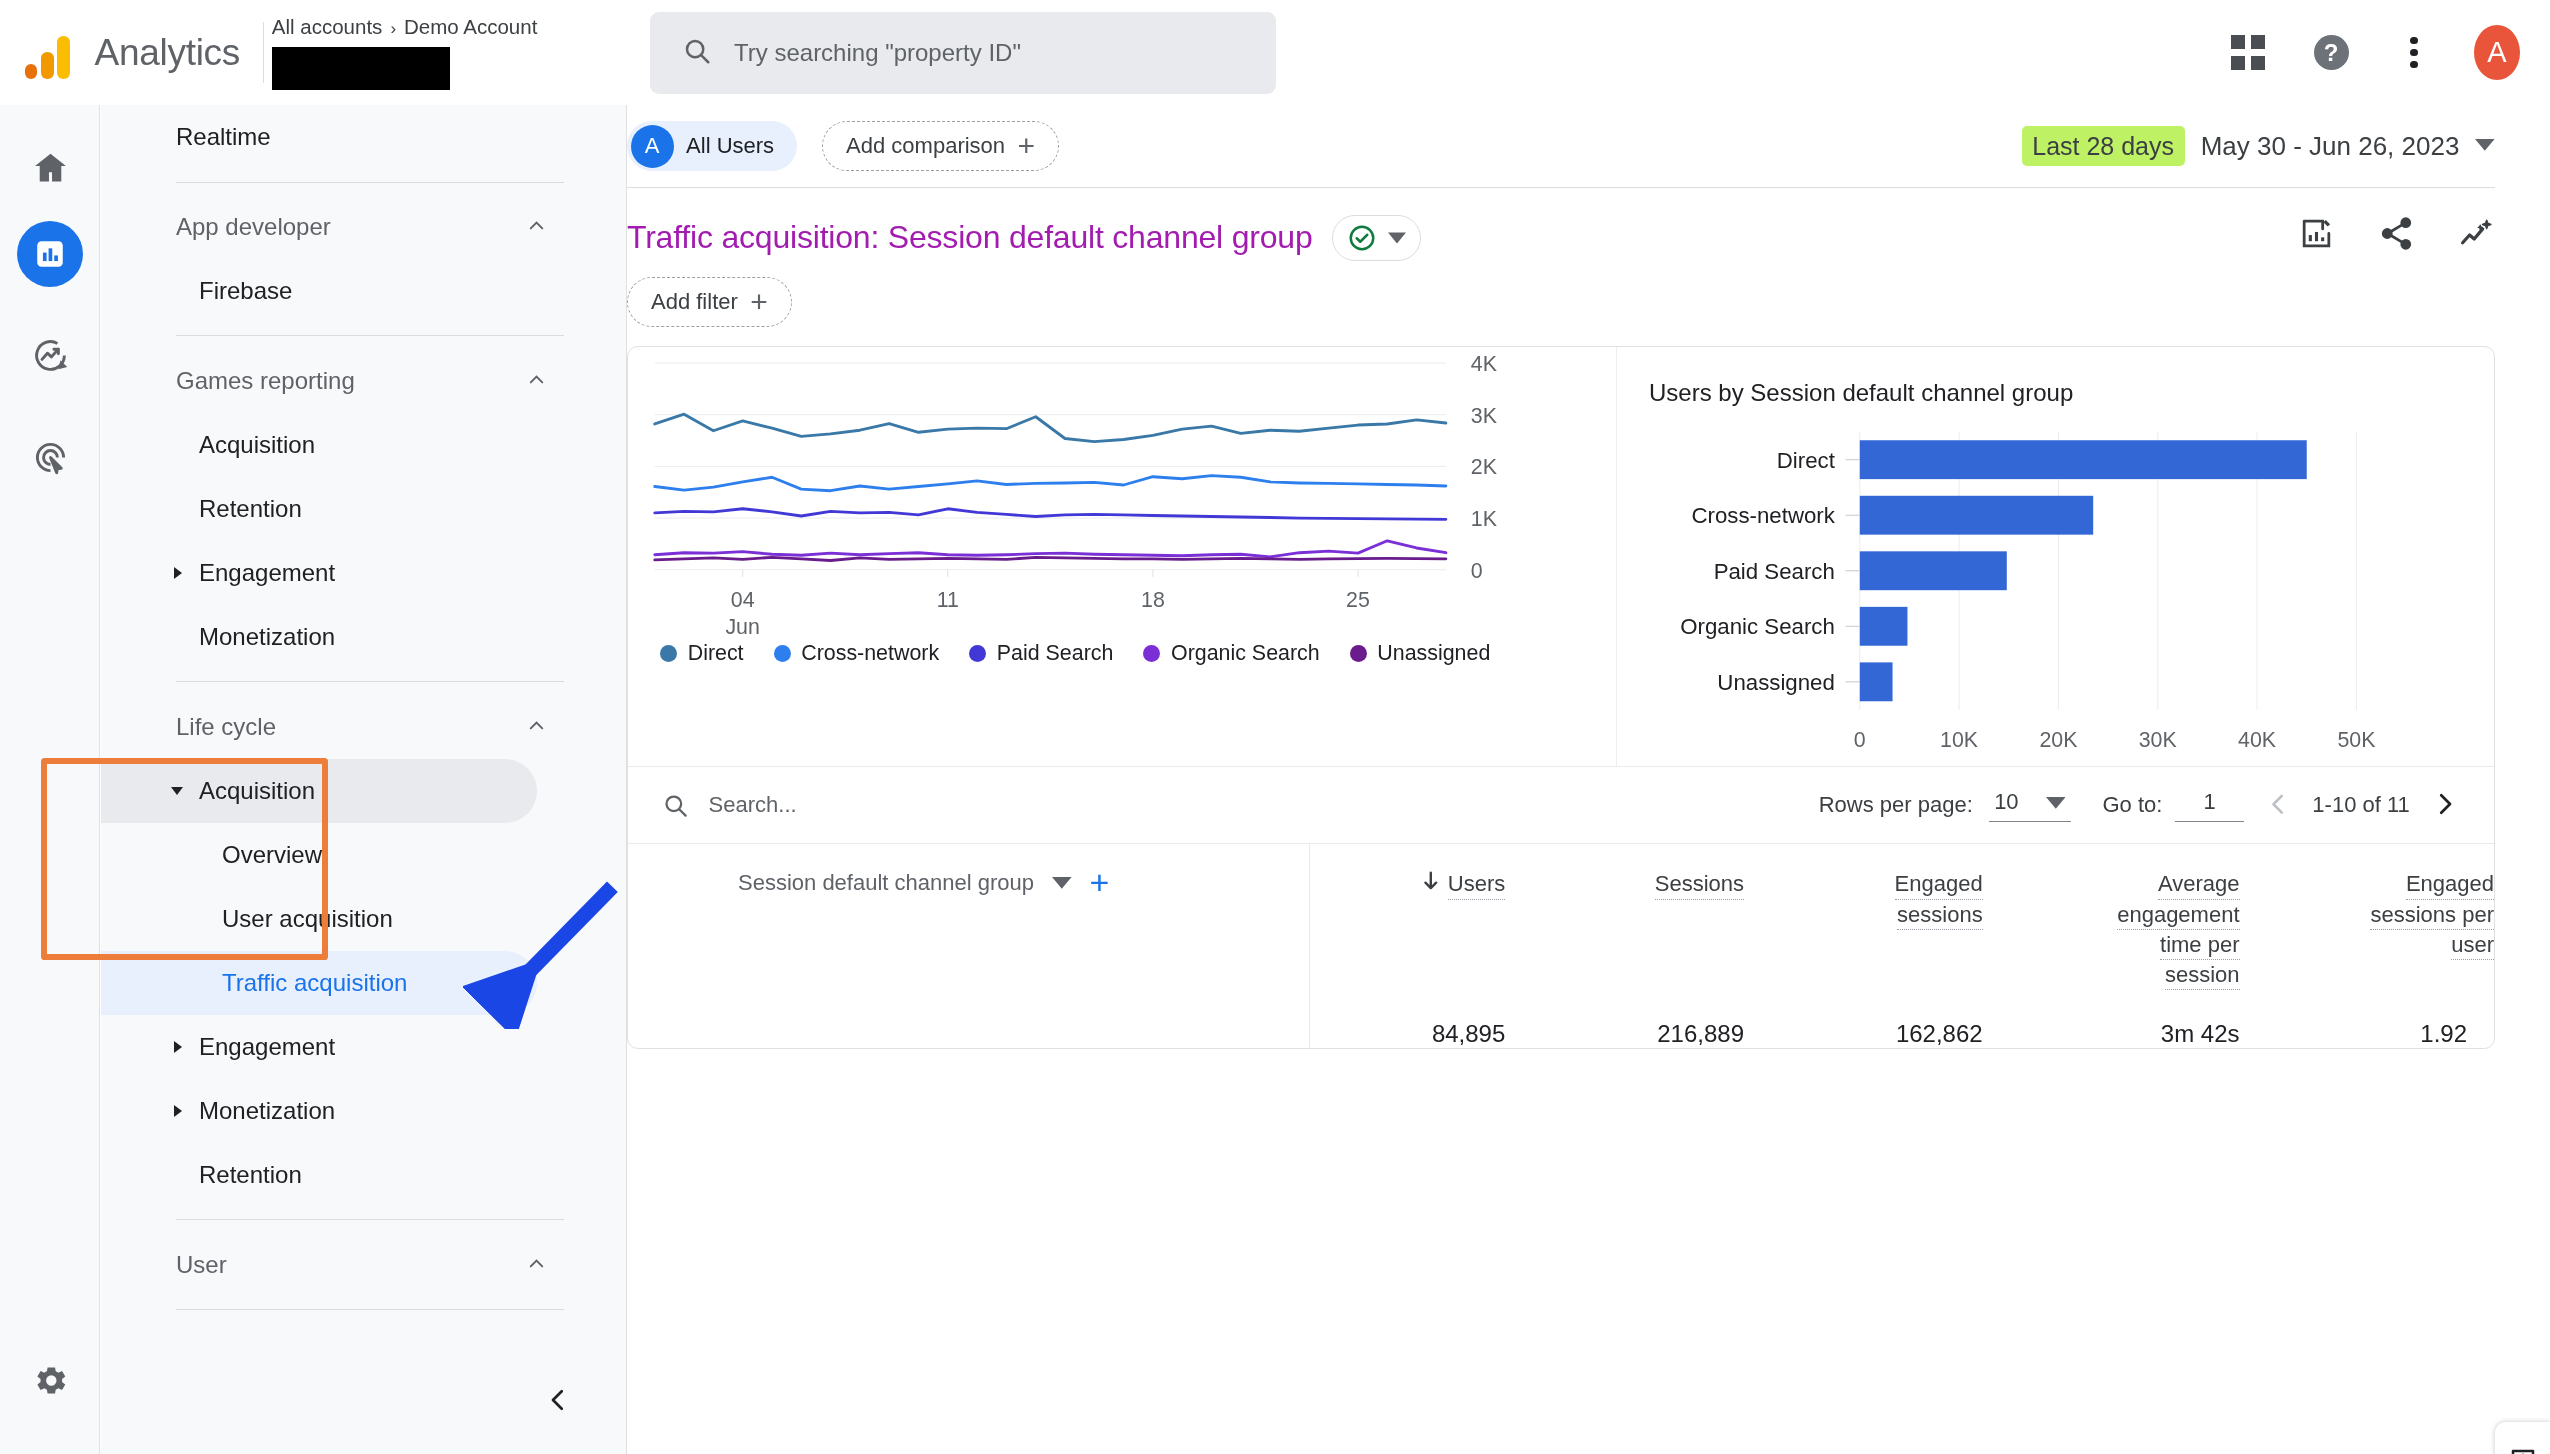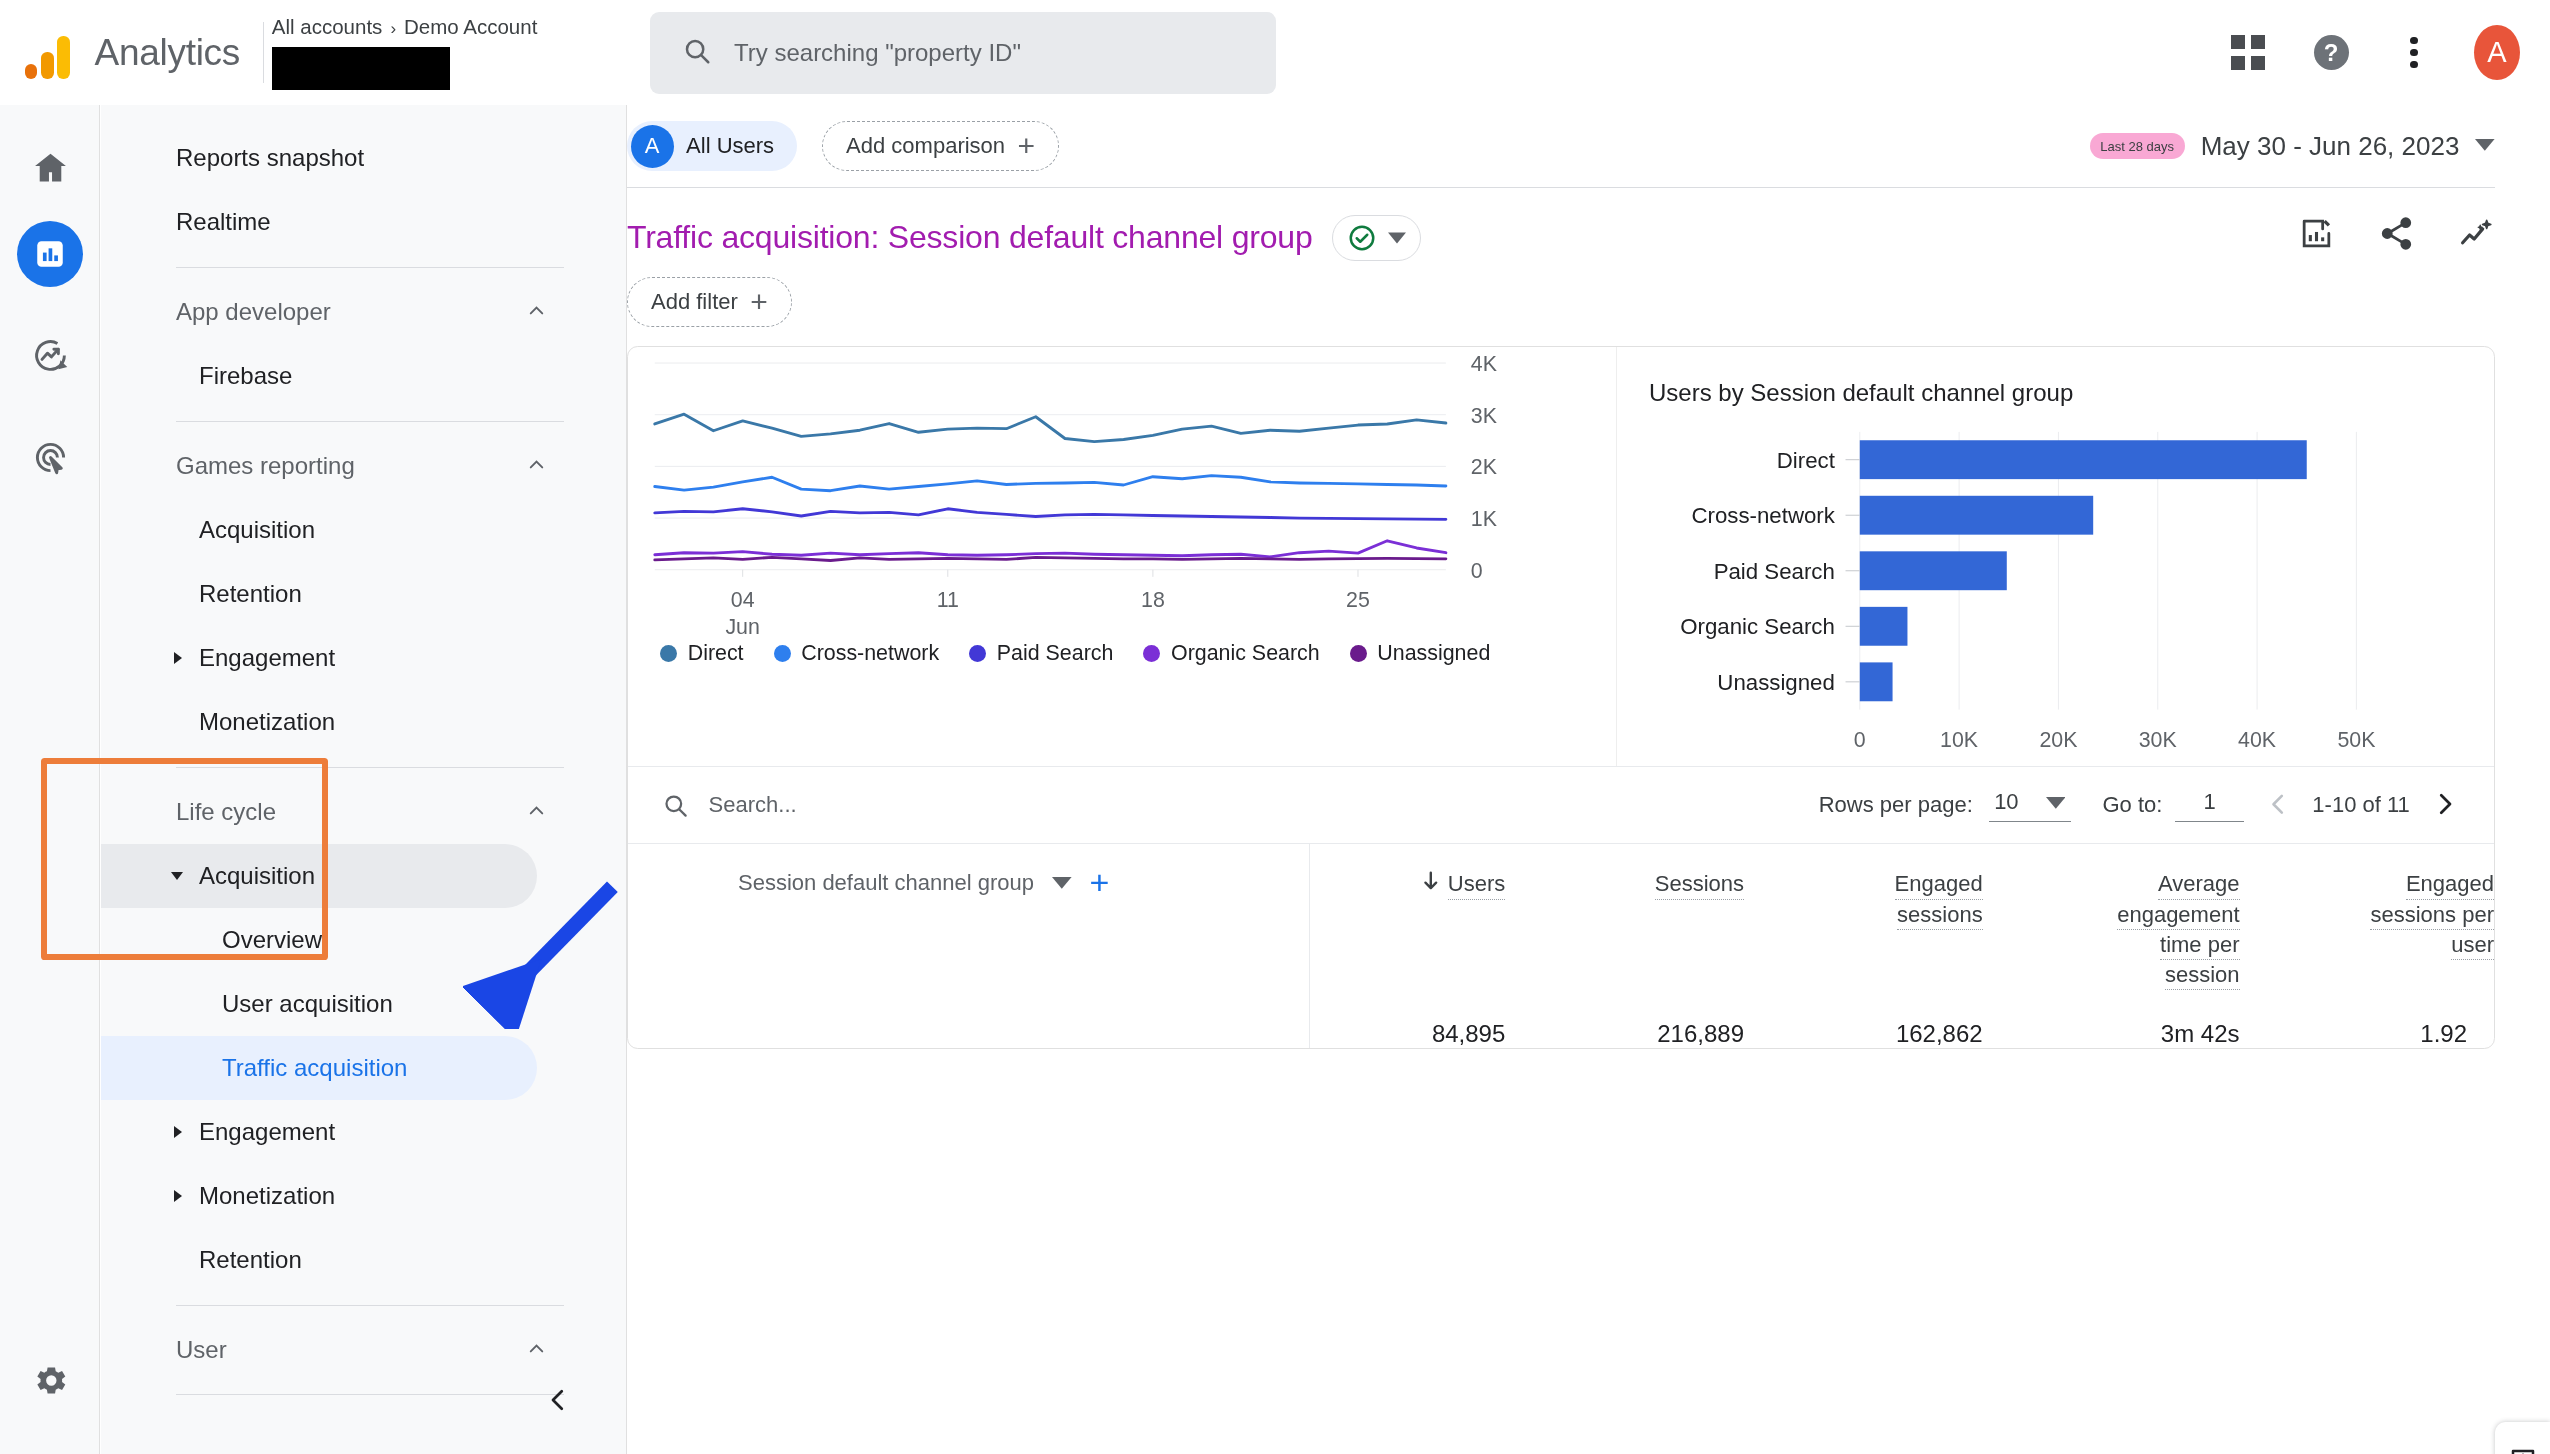--- a/index.html
+++ b/index.html
@@ -111,21 +111,21 @@
   .chip-allusers .t { font-size: 22px; color: #202124; }
   .chip-dashed {
     display: flex; align-items: center; gap: 12.5px; border: 1.8px dashed #9aa0a6;
     border-radius: 27px; height: 50px; padding: 0 23px; margin-left: 25px;
     font-size: 22px; color: #3c4043; cursor: pointer;
   }
   .daterange {
     position: absolute; right: 55px; top: 0; height: 82px; display: flex;
     align-items: center; gap: 16px; cursor: pointer;
   }
-  .dr-pill { background: #f9a8d4; padding: 5.3px 10.7px; font-size: 13px; color: #3c4043; border-radius: 14px; }
+  .dr-pill { background: #bef264; padding: 5.3px 10.7px; font-size: 25px; color: #3c4043; border-radius: 5px; }
   .dr-txt { font-size: 26px; color: #3c4043; }
   .hline { height: 0.9px; background: #dadce0; margin: 0 55px 0 0; }
 
   .titlerow { display: flex; align-items: center; padding: 27px 0 0 0; position: relative; }
   .ptitle { font-size: 32px; color: #a21caf; letter-spacing: -0.2px; }
   .verified {
     margin-left: 19.6px; display: flex; align-items: center; gap: 10.7px;
     border: 0.9px solid #dadce0; border-radius: 27px; height: 46px; padding: 0 14.3px; cursor: pointer;
   }
   .actionicons { position: absolute; right: 55px; top: 27px; display: flex; gap: 43px; align-items: center; }
@@ -270,23 +270,20 @@
     </div>
     <div class="railbtn gear-btn">
       <svg width="39" height="39" viewBox="0 0 24 24" fill="#5f6368">
         <path d="M19.1 12.9a7.4 7.4 0 0 0 0-1.8l2-1.5-2-3.4-2.3 1a7.3 7.3 0 0 0-1.6-.9L14.8 4H10.2l-.4 2.3c-.6.2-1.1.5-1.6.9l-2.3-1-2 3.4 2 1.5a7.4 7.4 0 0 0 0 1.8l-2 1.5 2 3.4 2.3-1c.5.4 1 .7 1.6.9l.4 2.3h4.6l.4-2.3c.6-.2 1.1-.5 1.6-.9l2.3 1 2-3.4zM12.5 15.2a3.2 3.2 0 1 1 0-6.4 3.2 3.2 0 0 1 0 6.4z"></path>
       </svg>
     </div>
   </div>
 
   <div class="nav">
 
-    <div class="navrow top" style="margin-top:21.4px">
-      <span class="lbl">Reports snapshot</span>
-    </div>
     <div class="navrow top">
       <span class="lbl">Realtime</span>
     </div>
 
     <div class="navdiv"></div>
 
     <div class="navrow sect">
       <span class="lbl">App developer</span>
       <span class="chev-up">
         <svg width="23" height="23" viewBox="0 0 24 24" fill="none" stroke="#5f6368" stroke-width="2" stroke-linecap="round">

